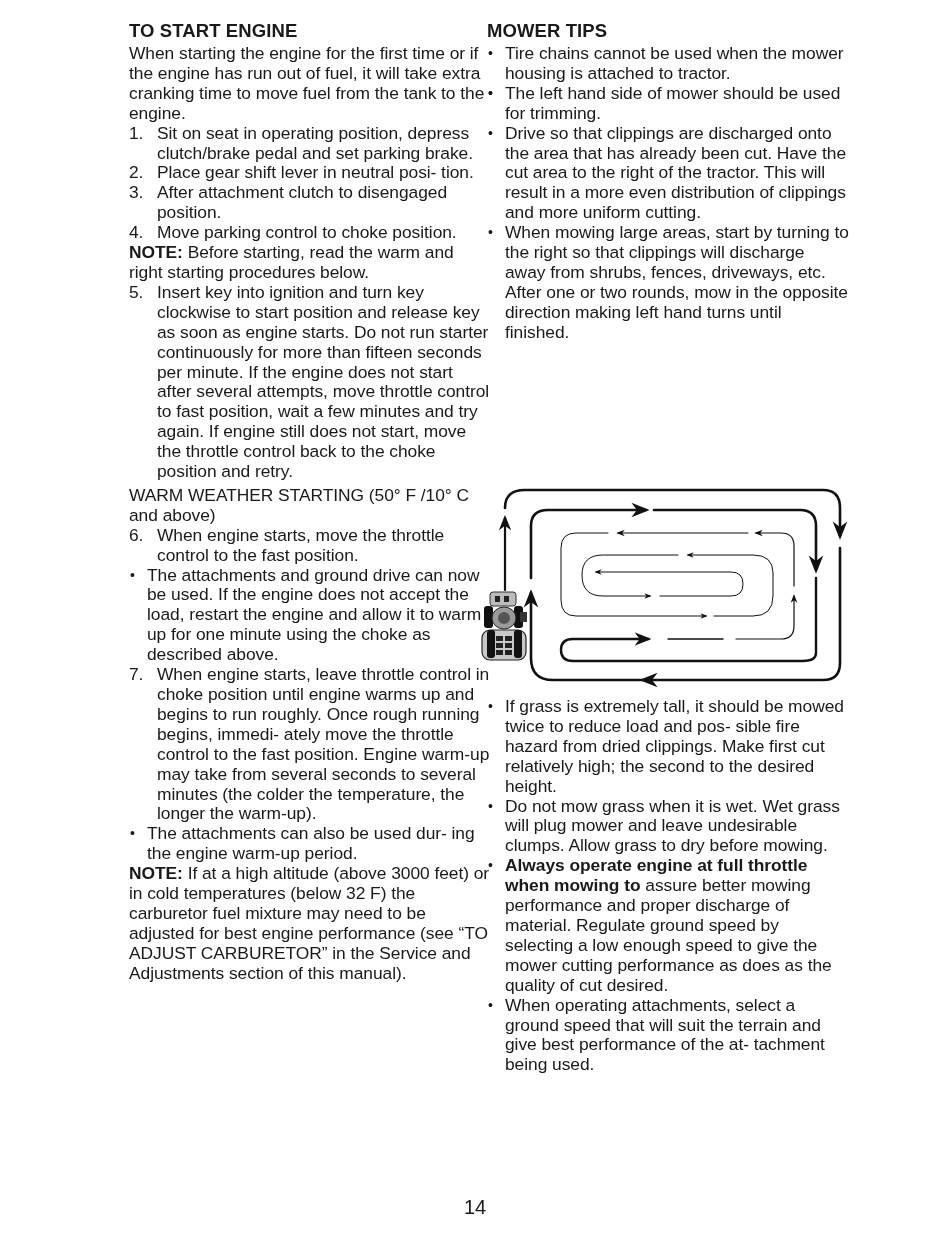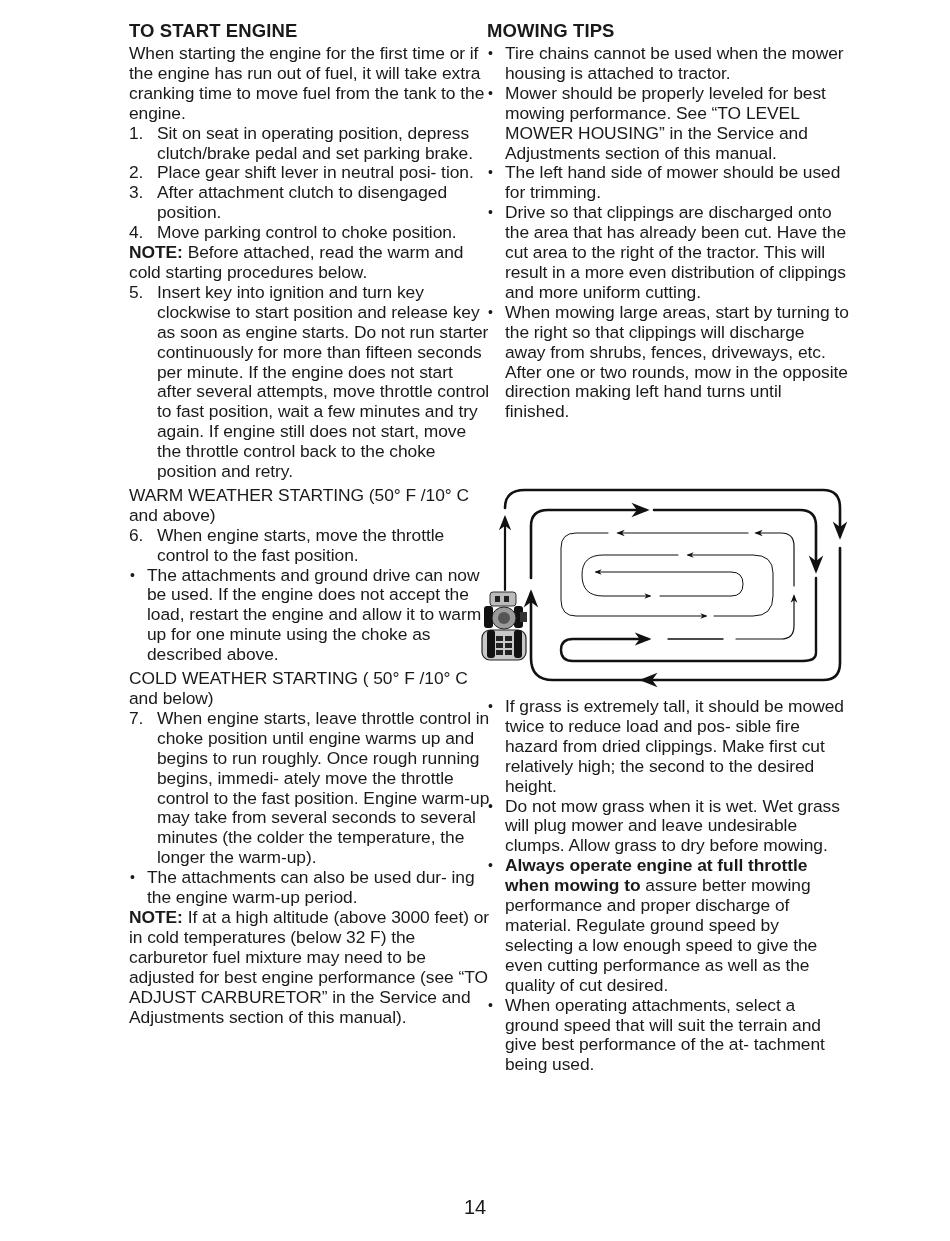--- a/index.html
+++ b/index.html
@@ -27,39 +27,38 @@
 
 <div class="col left">
   <h2>TO START ENGINE</h2>
   <p>When starting the engine for the first time or if the engine has run out of fuel, it will take extra cranking time to move fuel from the tank to the engine.</p>
 
   <div class="num"><span class="n">1.</span><span>Sit on seat in operating position, depress clutch/brake pedal and set parking brake.</span></div>
   <div class="num"><span class="n">2.</span><span>Place gear shift lever in neutral posi- tion.</span></div>
   <div class="num"><span class="n">3.</span><span>After attachment clutch to disengaged position.</span></div>
   <div class="num"><span class="n">4.</span><span>Move parking control to choke position.</span></div>
 
-  <p><strong>NOTE:</strong><span> Before attached, read the warm and cold starting procedures below.</span></p>
+  <p><strong>NOTE:</strong><span> Before starting, read the warm and right starting procedures below.</span></p>
 
   <div class="num"><span class="n">5.</span><span>Insert key into ignition and turn key clockwise to start position and release key as soon as engine starts. Do not run starter continuously for more than fifteen seconds per minute. If the engine does not start after several attempts, move throttle control to fast position, wait a few minutes and try again. If engine still does not start, move the throttle control back to the choke position and retry.</span></div>
 
   <p class="gap">WARM WEATHER STARTING (50° F /10° C and above)</p>
   <div class="num"><span class="n">6.</span><span>When engine starts, move the throttle control to the fast position.</span></div>
   <div class="bul"><span class="b">•</span><span>The attachments and ground drive can now be used. If the engine does not accept the load, restart the engine and allow it to warm up for one minute using the choke as described above.</span></div>
 
-  <p class="gap">COLD WEATHER STARTING ( 50° F /10° C and below)</p>
   <div class="num"><span class="n">7.</span><span>When engine starts, leave throttle control in choke position until engine warms up and begins to run roughly. Once rough running begins, immedi- ately move the throttle control to the fast position. Engine warm-up may take from several seconds to several minutes (the colder the temperature, the longer the warm-up).</span></div>
   <div class="bul"><span class="b">•</span><span>The attachments can also be used dur- ing the engine warm-up period.</span></div>
 
   <p><strong>NOTE:</strong><span> If at a high altitude (above 3000 feet) or in cold temperatures (below 32 F) the carburetor fuel mixture may need to be adjusted for best engine performance (see “TO ADJUST CARBURETOR” in the Service and Adjustments section of this manual).</span></p>
 </div>
 
 <div class="col right">
-  <h2>MOWING TIPS</h2>
+  <h2>MOWER TIPS</h2>
   <div class="bul"><span class="b">•</span><span>Tire chains cannot be used when the mower housing is attached to tractor.</span></div>
-  <div class="bul"><span class="b">•</span><span>Mower should be properly leveled for best mowing performance. See “TO LEVEL MOWER HOUSING” in the Service and Adjustments section of this manual.</span></div>
+  <div class="bul"><span class="b">•</span></div>
   <div class="bul"><span class="b">•</span><span>The left hand side of mower should be used for trimming.</span></div>
   <div class="bul"><span class="b">•</span><span>Drive so that clippings are discharged onto the area that has already been cut. Have the cut area to the right of the tractor. This will result in a more even distribution of clippings and more uniform cutting.</span></div>
   <div class="bul"><span class="b">•</span><span>When mowing large areas, start by turning to the right so that clippings will discharge away from shrubs, fences, driveways, etc. After one or two rounds, mow in the opposite direction making left hand turns until finished.</span></div>
 </div>
 
 <svg class="diagram" viewBox="0 0 370 215" xmlns="http://www.w3.org/2000/svg">
   <defs>
     <marker id="ah" viewBox="0 0 10 10" refX="8" refY="5" markerWidth="7" markerHeight="7" orient="auto-start-reverse">
       <path d="M0,1 L10,5 L0,9 L3,5 z" fill="#111"></path>
     </marker>
@@ -104,17 +103,17 @@
     <rect x="12" y="51" width="7" height="5" fill="#222"></rect>
     <rect x="21" y="51" width="7" height="5" fill="#222"></rect>
     <rect x="12" y="58" width="7" height="5" fill="#222"></rect>
     <rect x="21" y="58" width="7" height="5" fill="#222"></rect>
   </g>
 </svg>
 
 <div class="col right" style="top:697px;">
   <div class="bul"><span class="b">•</span><strong></strong><span>If grass is extremely tall, it should be mowed twice to reduce load and pos- sible fire hazard from dried clippings. Make first cut relatively high; the second to the desired height.</span></div>
   <div class="bul"><span class="b">•</span><strong></strong><span>Do not mow grass when it is wet. Wet grass will plug mower and leave undesirable clumps. Allow grass to dry before mowing.</span></div>
-  <div class="bul"><span class="b">•</span><strong>Always operate engine at full throttle when mowing to</strong><span> assure better mowing performance and proper discharge of material. Regulate ground speed by selecting a low enough speed to give the even cutting performance as well as the quality of cut desired.</span></div>
+  <div class="bul"><span class="b">•</span><strong>Always operate engine at full throttle when mowing to</strong><span> assure better mowing performance and proper discharge of material. Regulate ground speed by selecting a low enough speed to give the mower cutting performance as does as the quality of cut desired.</span></div>
   <div class="bul"><span class="b">•</span><strong></strong><span>When operating attachments, select a ground speed that will suit the terrain and give best performance of the at- tachment being used.</span></div>
 </div>
 
 <div class="pagenum">14</div>
 
 </body></html>

